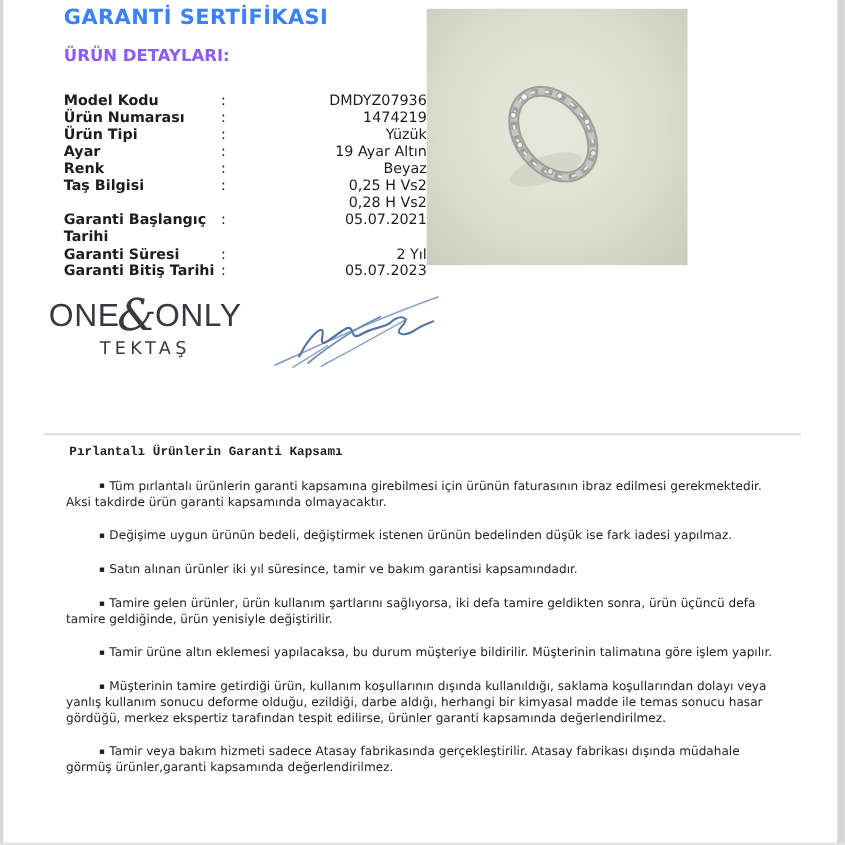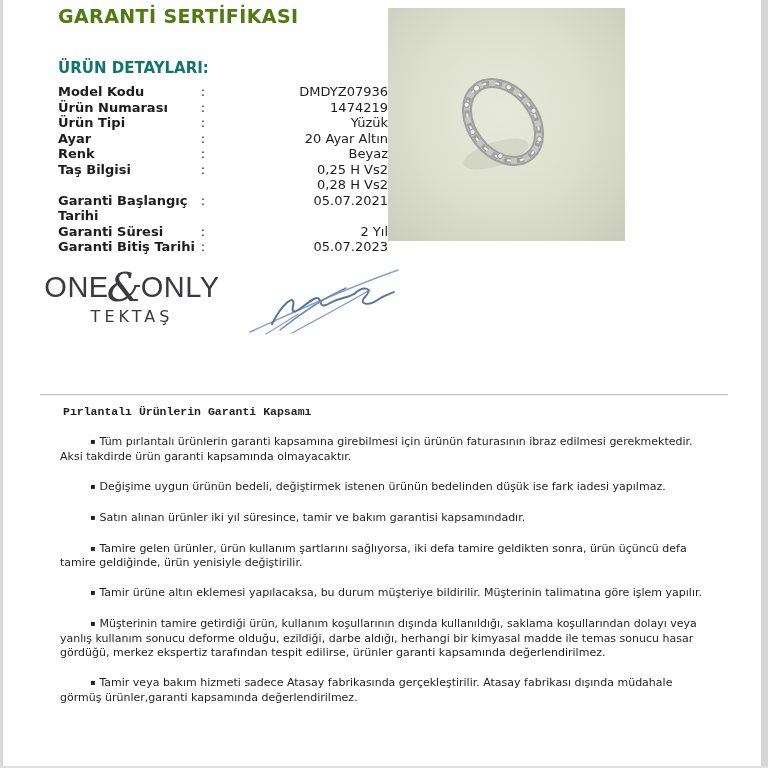--- a/index.html
+++ b/index.html
@@ -9,25 +9,25 @@
     font-family:"DejaVu Sans","Liberation Sans",sans-serif;
     color:#1d1d1d;
   }
   
   .edge-left{position:absolute;left:0;top:0;width:3px;height:768px;background:#d9d9d9;}
   .edge-right{position:absolute;right:0;top:0;width:7px;height:768px;background:#d6d6d6;}
   .edge-bottom{position:absolute;left:0;bottom:0;height:2px;width:768px;background:#e0e0e0;}
 
   .doc-title{
     position:absolute;left:58px;top:5px;
-    font-size:19px;font-weight:bold;letter-spacing:.4px;color:#4d7c0f;
+    font-size:19px;font-weight:bold;letter-spacing:.4px;color:#3b82f6;
   }
   .section-title{
-    position:absolute;left:58px;top:59px;
-    font-size:15px;font-weight:bold;color:#0f766e;
+    position:absolute;left:58px;top:41px;
+    font-size:15px;font-weight:bold;color:#8b5cf6;
   }
 
   .details{position:absolute;left:58px;top:84px;width:330px;font-size:13px;line-height:15.5px;}
   .drow{display:flex;align-items:flex-start;}
   .dlabel{width:138px;font-weight:bold;flex:0 0 138px;}
   .dcolon{width:14px;flex:0 0 14px;text-align:center;}
   .dvalue{flex:1;text-align:right;}
 
   .photo{
     position:absolute;left:388px;top:8px;width:237px;height:233px;
@@ -78,21 +78,21 @@
     <div class="dvalue">1474219</div>
   </div>
   <div class="drow">
     <div class="dlabel">Ürün Tipi</div>
     <div class="dcolon">:</div>
     <div class="dvalue">Yüzük</div>
   </div>
   <div class="drow">
     <div class="dlabel">Ayar</div>
     <div class="dcolon">:</div>
-    <div class="dvalue">20 Ayar Altın</div>
+    <div class="dvalue">19 Ayar Altın</div>
   </div>
   <div class="drow">
     <div class="dlabel">Renk</div>
     <div class="dcolon">:</div>
     <div class="dvalue">Beyaz</div>
   </div>
   <div class="drow">
     <div class="dlabel">Taş Bilgisi</div>
     <div class="dcolon">:</div>
     <div class="dvalue">

